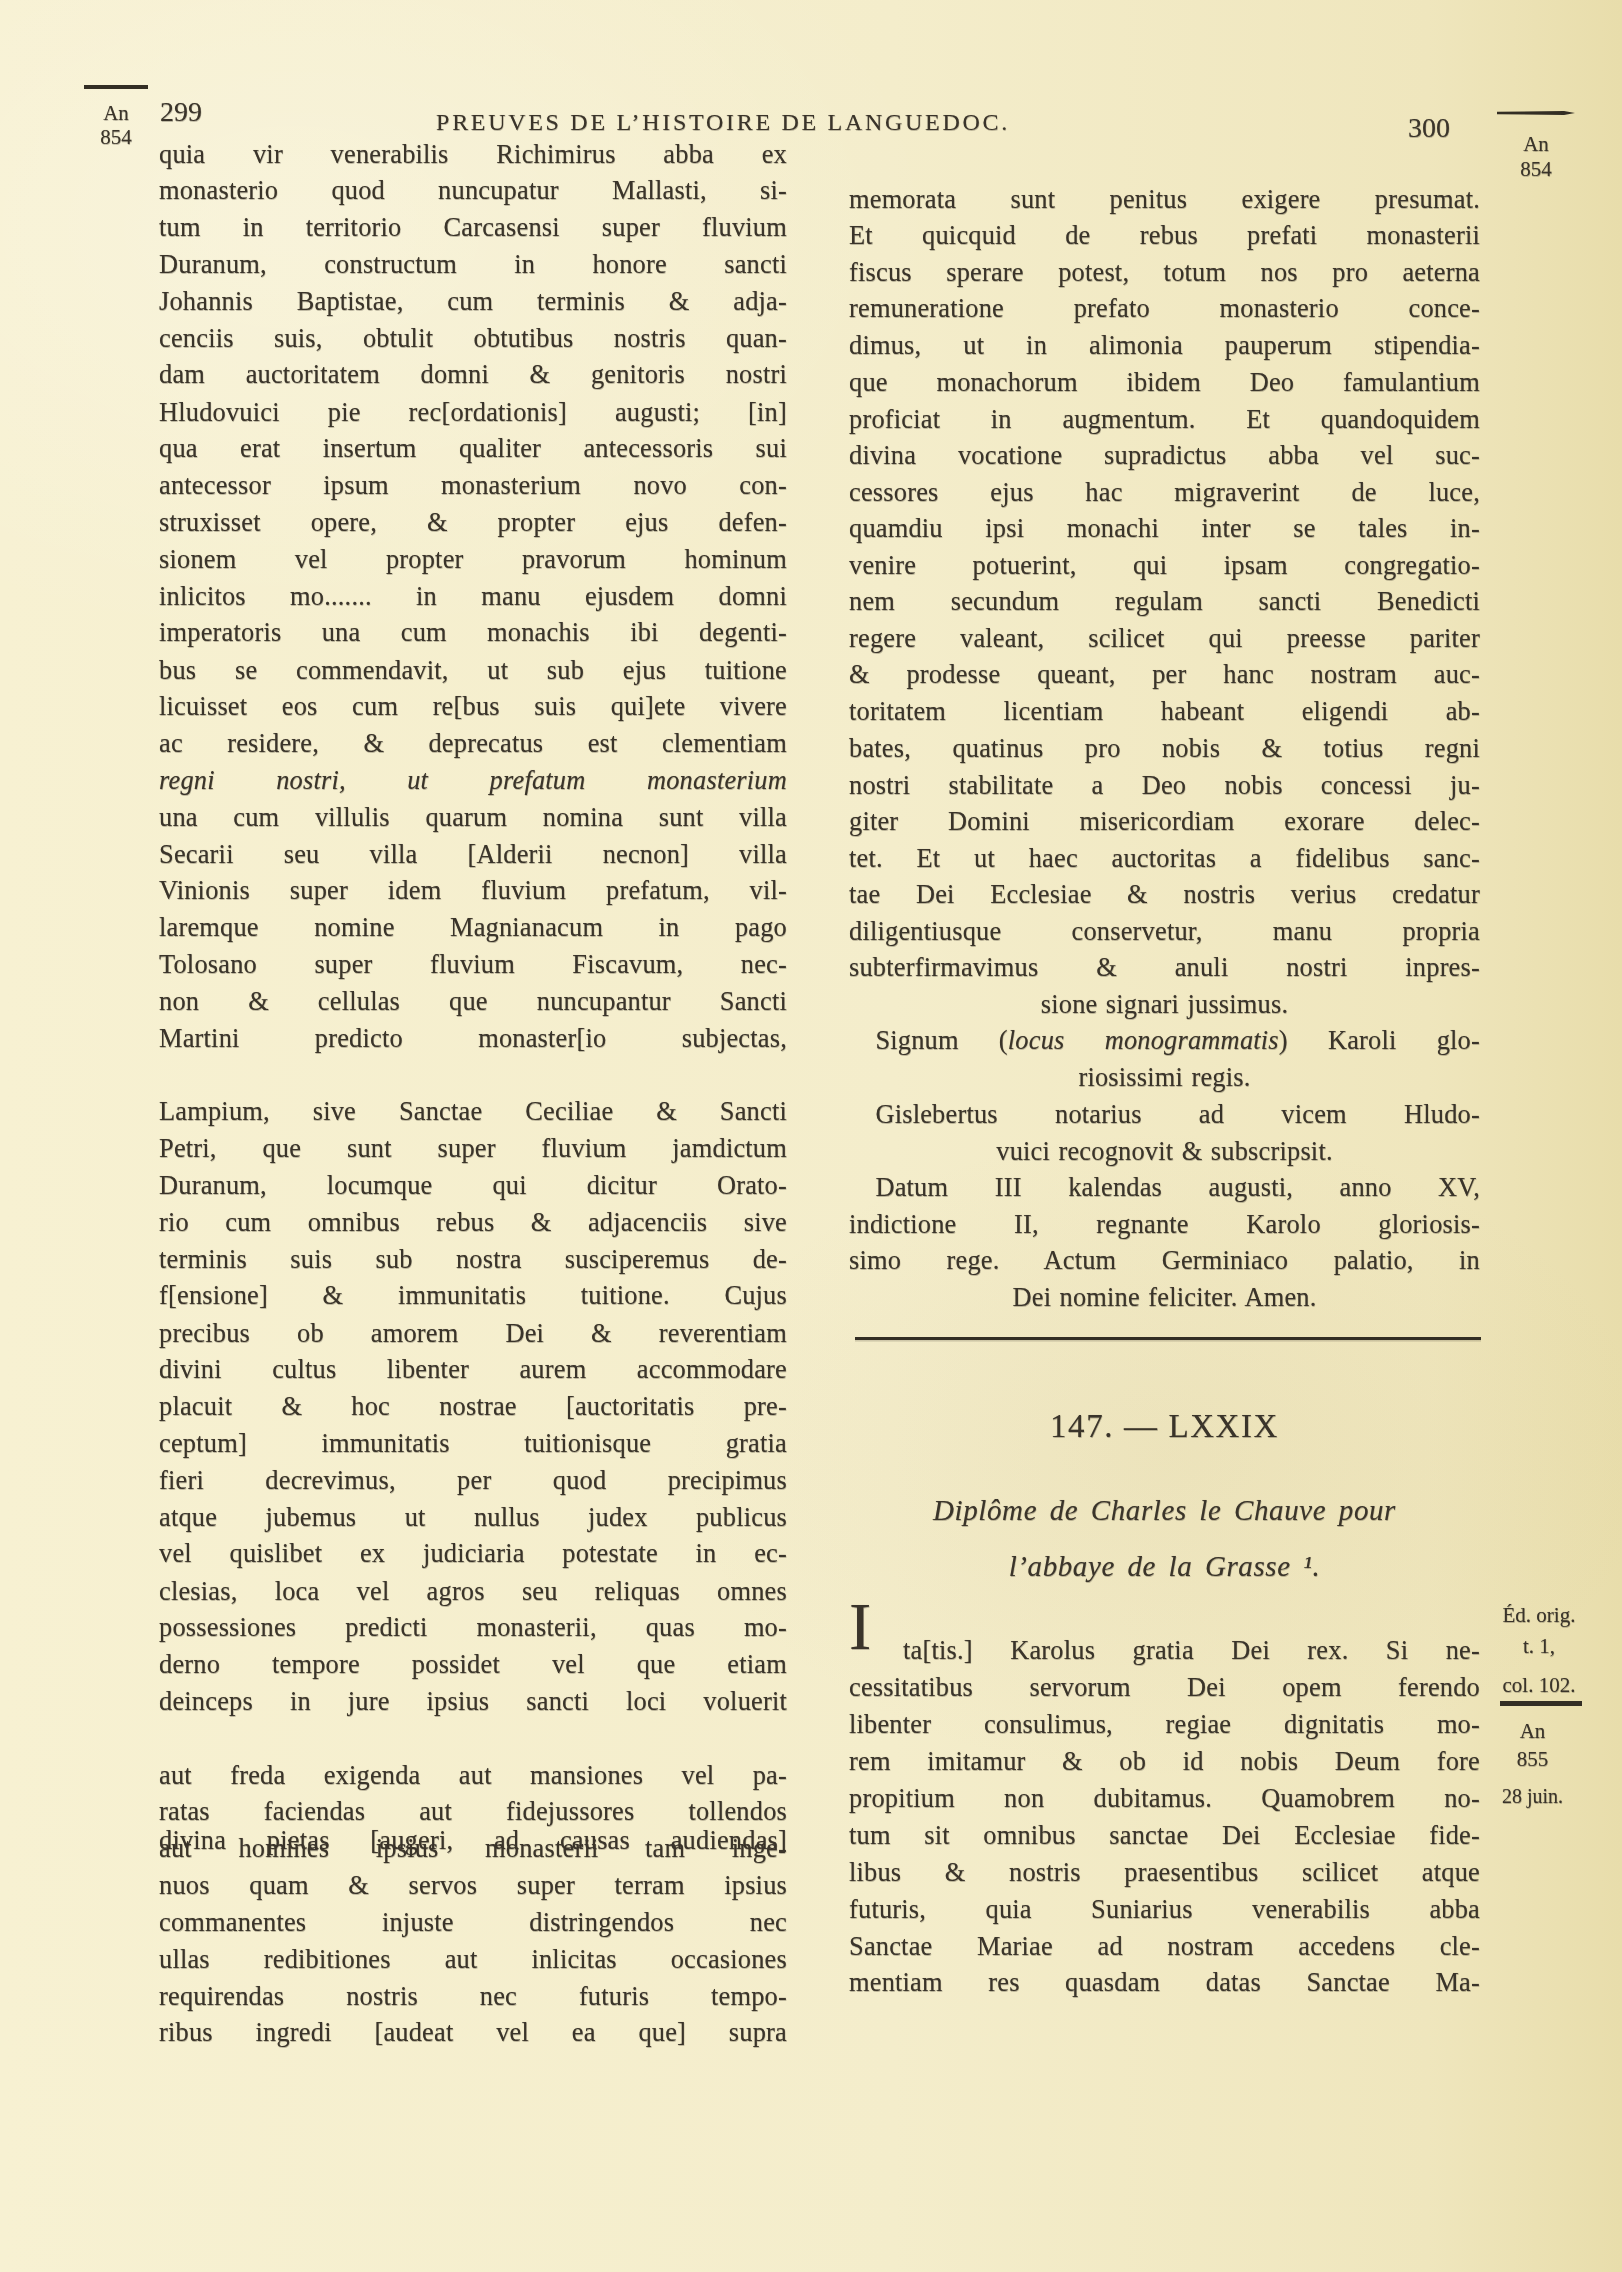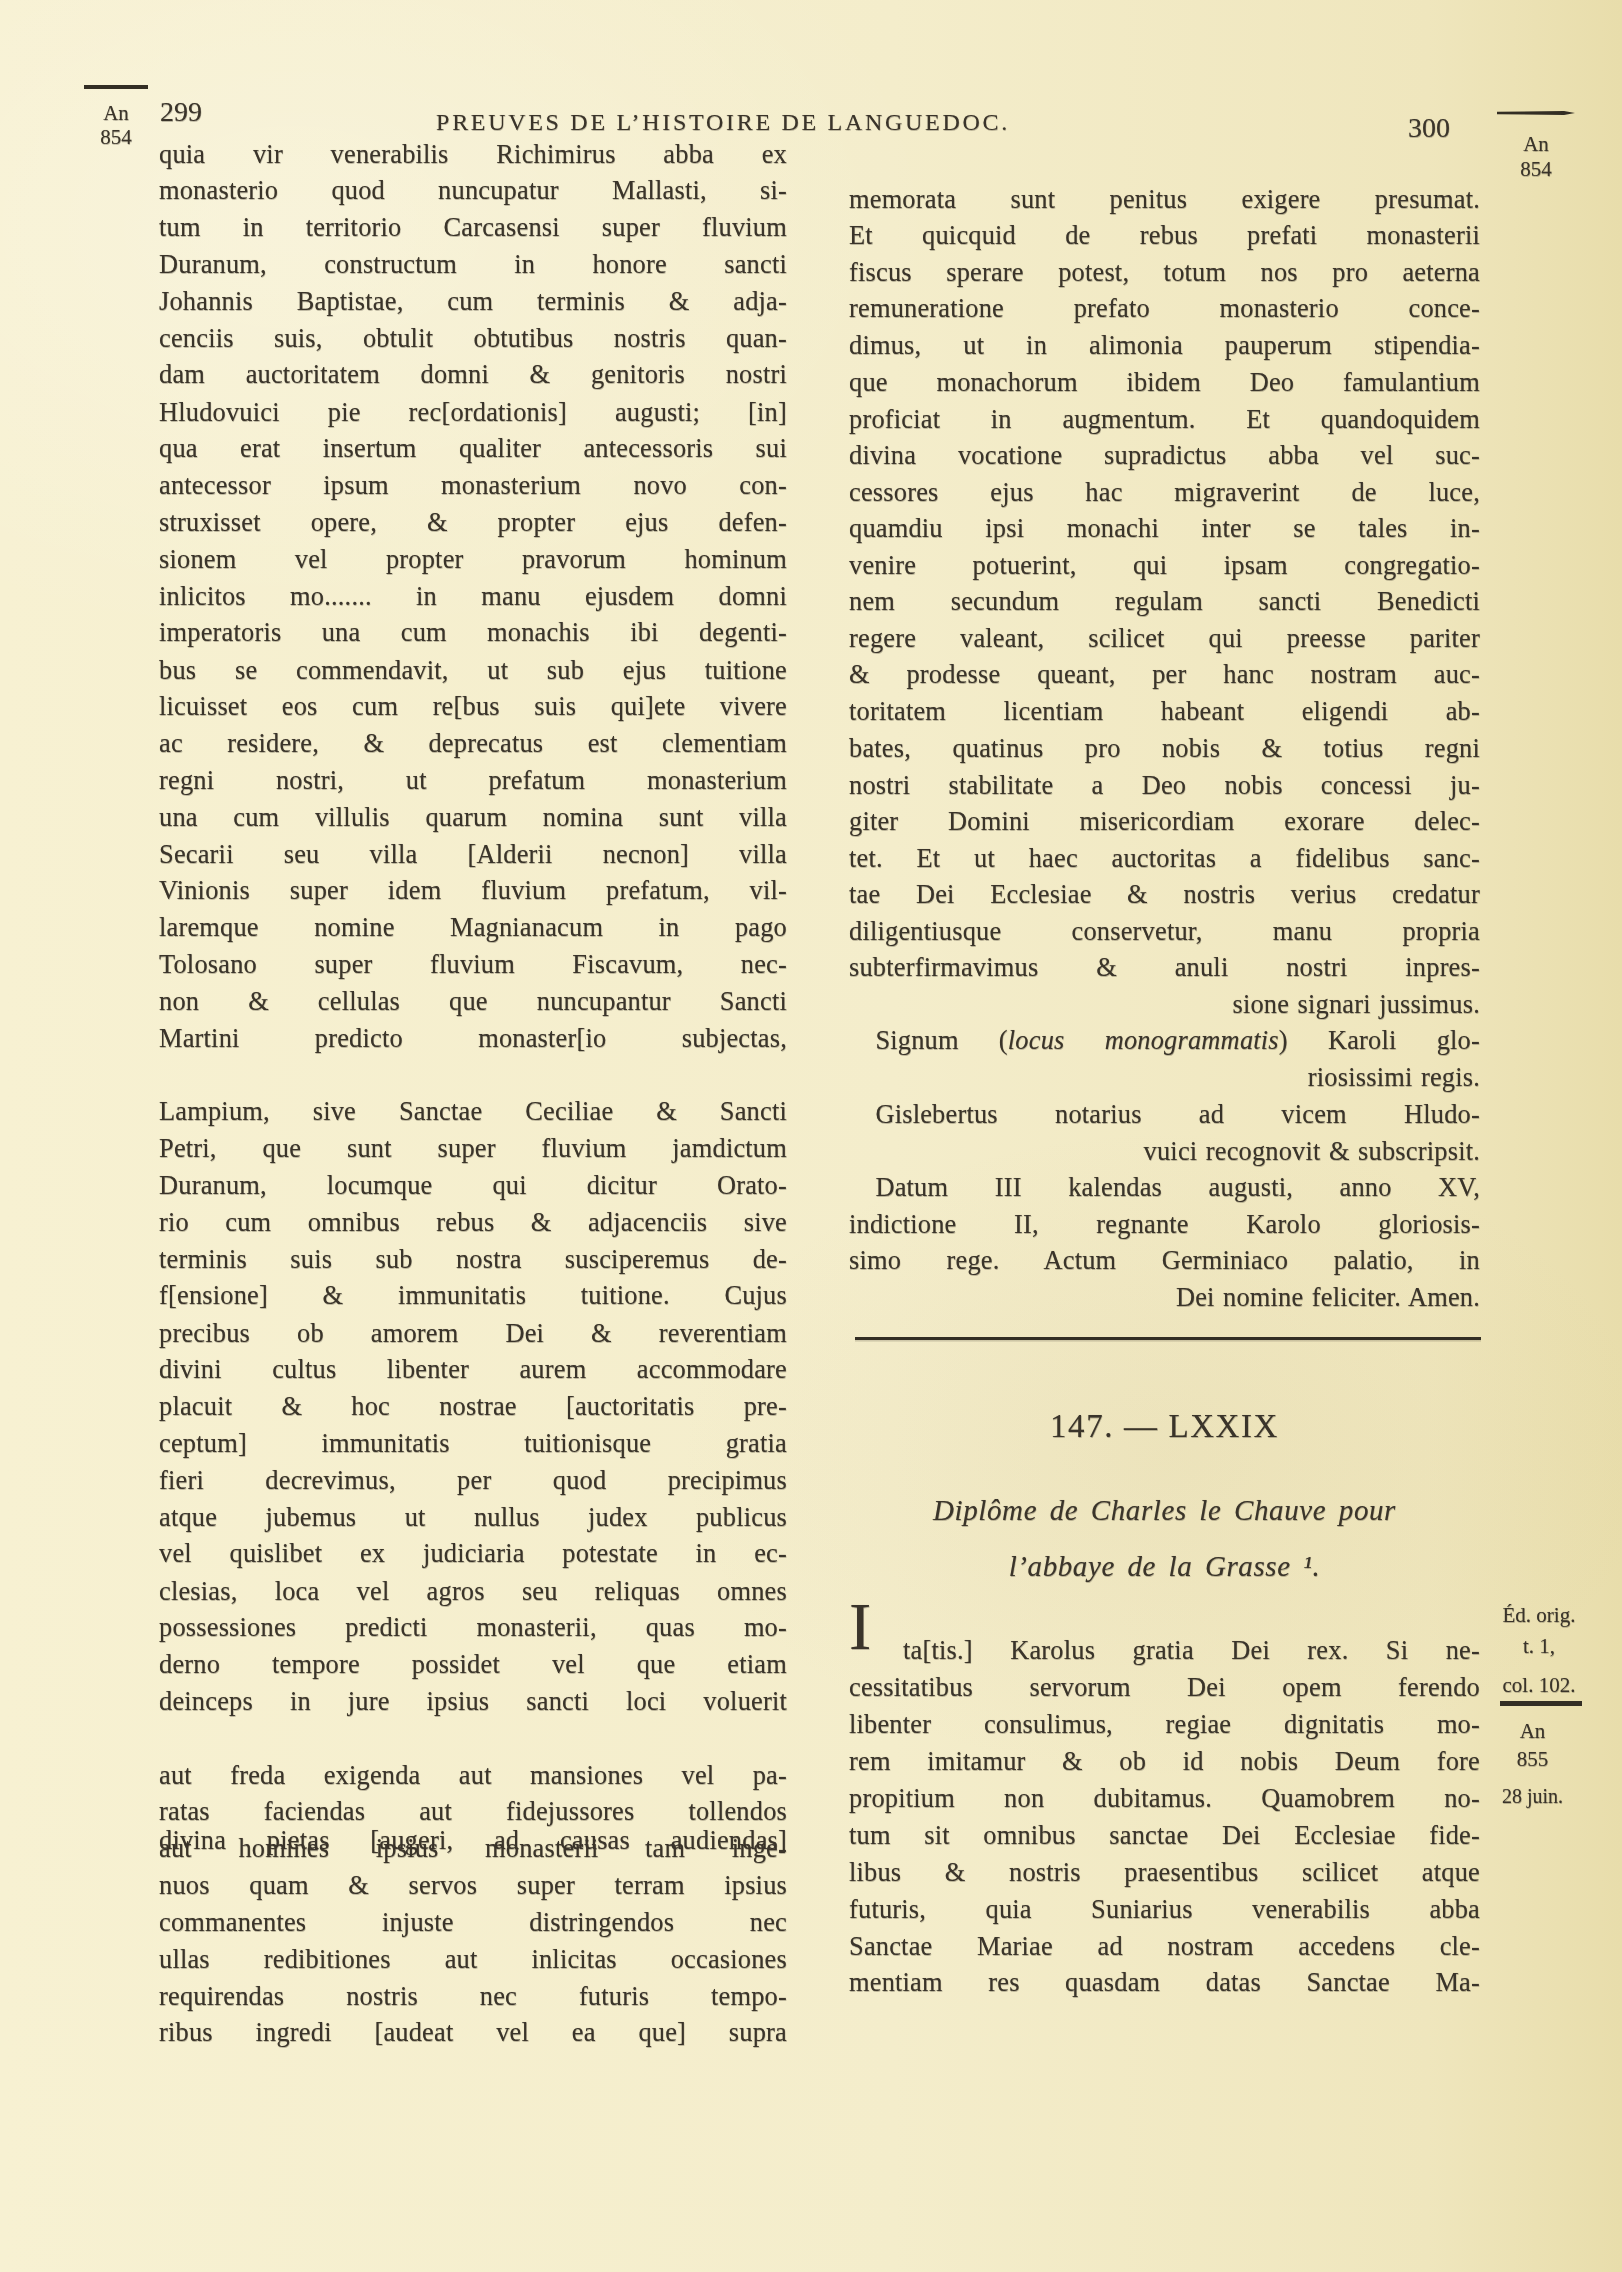--- a/index.html
+++ b/index.html
@@ -9,21 +9,21 @@
         color:#3a342a;
         background:
           radial-gradient(1088px 700px at 18% 10%, rgba(255,255,255,0.22), rgba(255,255,255,0) 60%),
           radial-gradient(700px 466px at 72% 64%, rgba(190,170,110,0.10), rgba(190,170,110,0) 70%),
           linear-gradient(90deg,#f7f1d2 0%,#f4edcb 55%,#efe6bd 88%,#e8ddab 100%);
   }
   .ink{text-shadow:0.5px 0.7px 0.6px rgba(56,50,40,0.28), 0 0 0.8px rgba(56,50,40,0.35);}
   .line{position:absolute;left:0;width:100%;box-sizing:border-box;
         font-size:26.4px;line-height:32px;letter-spacing:0.2px;word-spacing:1.6px;white-space:normal;}
   .just{text-align:justify;text-align-last:justify;}
-  .end{text-align:right;}
+  .end{text-align:center;}
   .indent{text-indent:26.4px;}
   .padcap{padding-left:54px;}
   .col{position:absolute;top:0;height:2273px;}
   #col-left{left:159px;width:628px;}
   #col-right{left:849px;width:631px;}
   #col-para{position:absolute;left:849px;top:0;width:631px;height:2273px;}
   .running-head{position:absolute;left:723px;top:109px;transform:translateX(-50%);
         font-size:24px;letter-spacing:2.7px;white-space:nowrap;}
   .pagenum{position:absolute;font-size:28px;}
   #pagenum-left{left:160px;top:96px;}
@@ -74,21 +74,21 @@
       <div class="line ink just" style="top: 396px;"><span>Hludovuici pie rec[ordationis] augusti; [in]</span></div>
       <div class="line ink just" style="top: 432px;"><span>qua erat insertum qualiter antecessoris sui</span></div>
       <div class="line ink just" style="top: 469px;"><span>antecessor ipsum monasterium novo con-</span></div>
       <div class="line ink just" style="top: 506px;"><span>struxisset opere, &amp; propter ejus defen-</span></div>
       <div class="line ink just" style="top: 543px;"><span>sionem vel propter pravorum hominum</span></div>
       <div class="line ink just" style="top: 580px;"><span>inlicitos mo....... in manu ejusdem domni</span></div>
       <div class="line ink just" style="top: 616px;"><span>imperatoris una cum monachis ibi degenti-</span></div>
       <div class="line ink just" style="top: 654px;"><span>bus se commendavit, ut sub ejus tuitione</span></div>
       <div class="line ink just" style="top: 690px;"><span>licuisset eos cum re[bus suis qui]ete vivere</span></div>
       <div class="line ink just" style="top: 727px;"><span>ac residere, &amp; deprecatus est clementiam</span></div>
-      <div class="line ink just" style="top: 764px;"><span>regni nostri, ut prefatum monasterium</span></div>
+      <div class="line ink just" style="top: 764px; font-style: italic;"><span>regni nostri, ut prefatum monasterium</span></div>
       <div class="line ink just" style="top: 801px;"><span>una cum villulis quarum nomina sunt villa</span></div>
       <div class="line ink just" style="top: 838px;"><span>Secarii seu villa [Alderii necnon] villa</span></div>
       <div class="line ink just" style="top: 874px;"><span>Vinionis super idem fluvium prefatum, vil-</span></div>
       <div class="line ink just" style="top: 911px;"><span>laremque nomine Magnianacum in pago</span></div>
       <div class="line ink just" style="top: 948px;"><span>Tolosano super fluvium Fiscavum, nec-</span></div>
       <div class="line ink just" style="top: 985px;"><span>non &amp; cellulas que nuncupantur Sancti</span></div>
       <div class="line ink just" style="top: 1022px;"><span>Martini predicto monaster[io subjectas,</span></div>
       <div class="line ink just" style="top: 1095px;"><span>Lampium, sive Sanctae Ceciliae &amp; Sancti</span></div>
       <div class="line ink just" style="top: 1132px;"><span>Petri, que sunt super fluvium jamdictum</span></div>
       <div class="line ink just" style="top: 1169px;"><span>Duranum, locumque qui dicitur Orato-</span></div>

